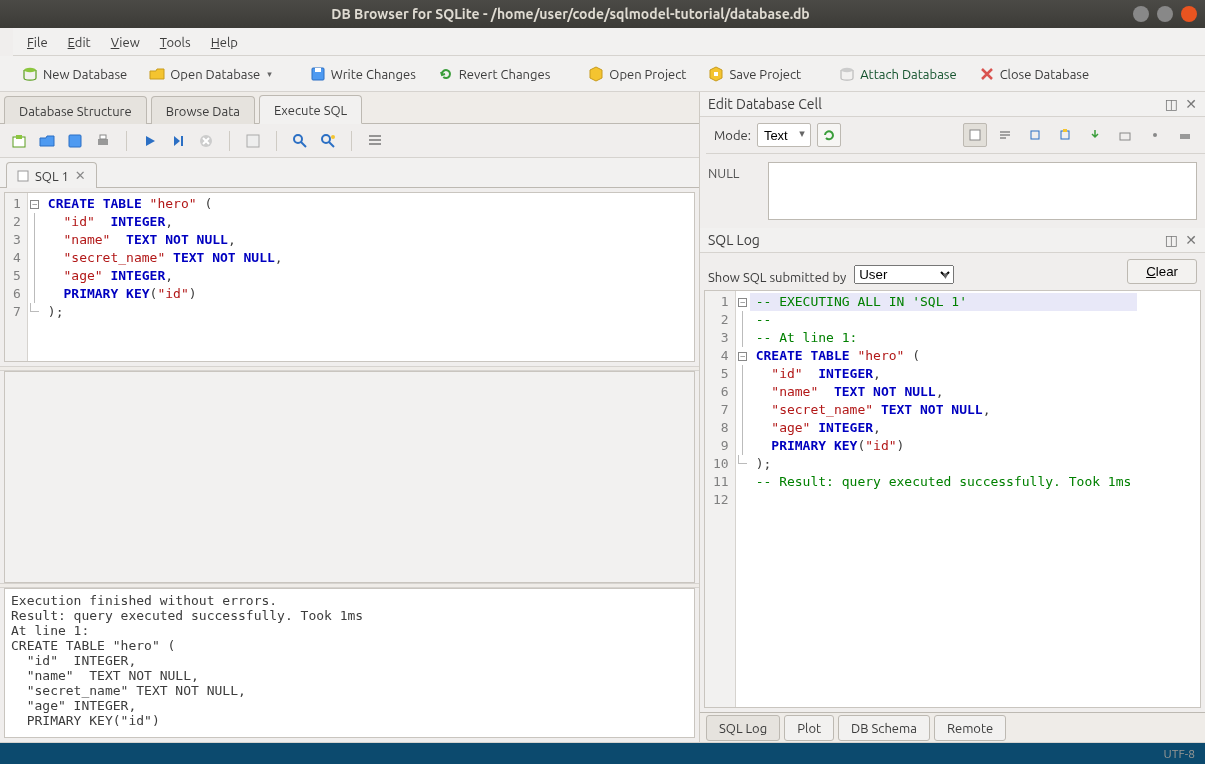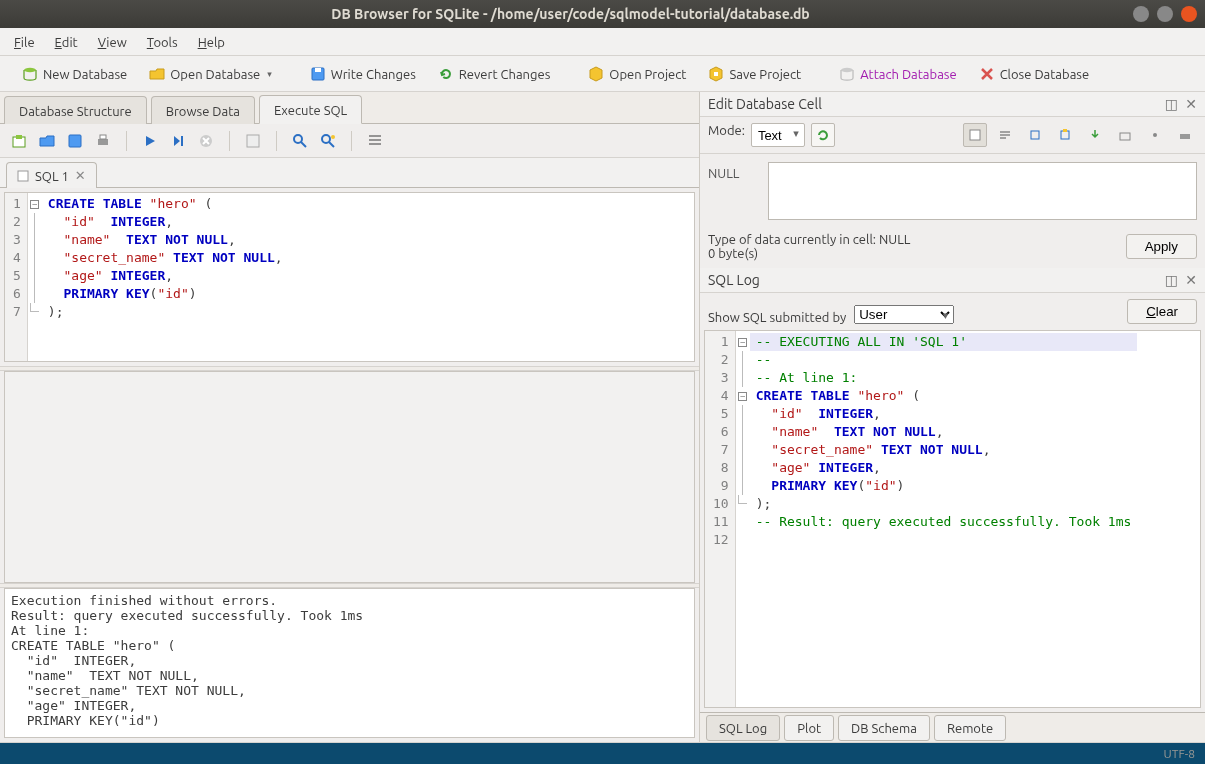--- a/index.html
+++ b/index.html
@@ -33,39 +33,40 @@
   .wbtn.max { background:#888;}
   
   .menubar {
     background:#f2f1f0;
     border-bottom:1px solid #d6d3cf;
     height:28px;
     display:flex;
     align-items:center;
     padding:0 6px;
     gap:4px;
+    margin-left:13px;
   }
   .menubar .menu-item { padding:3px 8px; cursor:default; }
   .menubar .menu-item span.ul { text-decoration: underline; }
   
   .toolbar {
     background:#f2f1f0;
     border-bottom:1px solid #d6d3cf;
     height:36px;
     display:flex;
     align-items:center;
     padding:0 13px;
     gap:4px;
   }
   .tbtn {
     display:flex; align-items:center; gap:5px;
     padding:4px 8px; border:1px solid transparent; border-radius:3px;
     cursor:default;
   }
-  .tbtn.disabled { color:#a21caf; }
+  .tbtn.disabled { color:#14532d; }
   .tsep { width:12px; }
   .ticon { width:16px; height:16px; display:inline-block; }
   
   .main-split { flex:1; display:flex; overflow:hidden; }
   .left-pane { width:700px; display:flex; flex-direction:column; border-right:1px solid #cecac3;}
   .right-pane { flex:1; display:flex; flex-direction:column; }
   
   .top-tabs {
     display:flex;
     border-bottom:1px solid #bdb9b2;
@@ -143,21 +144,21 @@
   }
   
   .dock-title {
     display:flex; align-items:center; justify-content:space-between;
     padding:4px 8px;
     font-size:14px;
     border-bottom:1px solid #d6d3cf;
     background:#f2f1f0;
   }
   .dock-title .dock-btns span { margin-left:4px; color:#777; cursor:default;}
-  .cell-toolbar { display:flex; align-items:flex-start; padding:6px 8px; gap:6px; border-bottom:1px solid #d6d3cf;}
+  .cell-toolbar { display:flex; align-items:center; padding:6px 8px; gap:6px; border-bottom:1px solid #d6d3cf;margin-left:6px;}
   .cell-toolbar select, .cell-toolbar .sel {
     height:24px; border:1px solid #bdb9b2; background:#fff; padding:2px 22px 2px 6px; font-size:13px; border-radius:2px;
     appearance:none; position:relative;
   }
   .sel-wrap { position:relative; }
   .sel-wrap::after { content:"▾"; position:absolute; right:6px; top:4px; color:#666; pointer-events:none; font-size:11px;}
   .icon-btn { width:24px; height:24px; border:1px solid #bdb9b2; border-radius:2px; display:flex; align-items:center; justify-content:center; background:#f7f6f4;}
   .icon-btn.flat { border-color:transparent; background:transparent;}
   .icon-btn.active { background:#e2dfd9;}
   .cell-edit-row { display:flex; gap:8px; padding:8px; }
@@ -455,27 +456,20 @@
       <span class="icon-btn flat">
           <svg width="14" height="14">
             <rect x="2" y="6" width="10" height="5" fill="#999"></rect>
           </svg>
         </span>
     </div>
     <div class="cell-edit-row">
       <div class="null-label">NULL</div>
       <div class="cell-textarea"></div>
     </div>
-    <div class="cell-status">
-      <div>
-        <div>Type of data currently in cell: NULL</div>
-        <div>0 byte(s)</div>
-      </div>
-      <button class="btn">Apply</button>
-    </div>
 
     <div class="dock-title">
       <span>SQL Log</span>
       <span class="dock-btns">
         <span>◫</span>
         <span>✕</span>
       </span>
     </div>
     <div class="sql-log-toolbar">
       <span>Show SQL submitted by</span>

